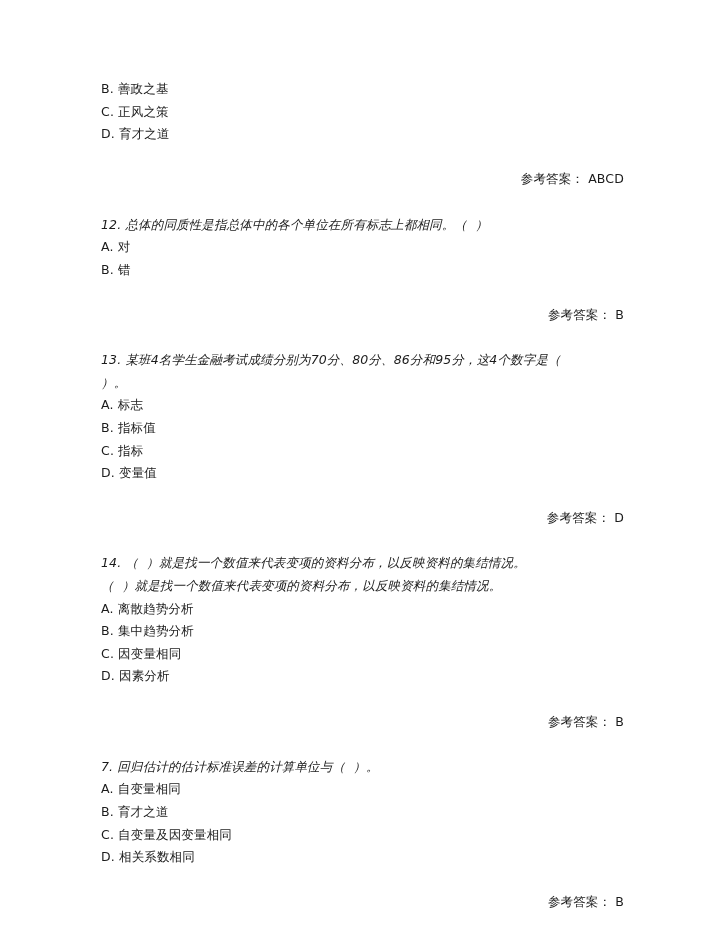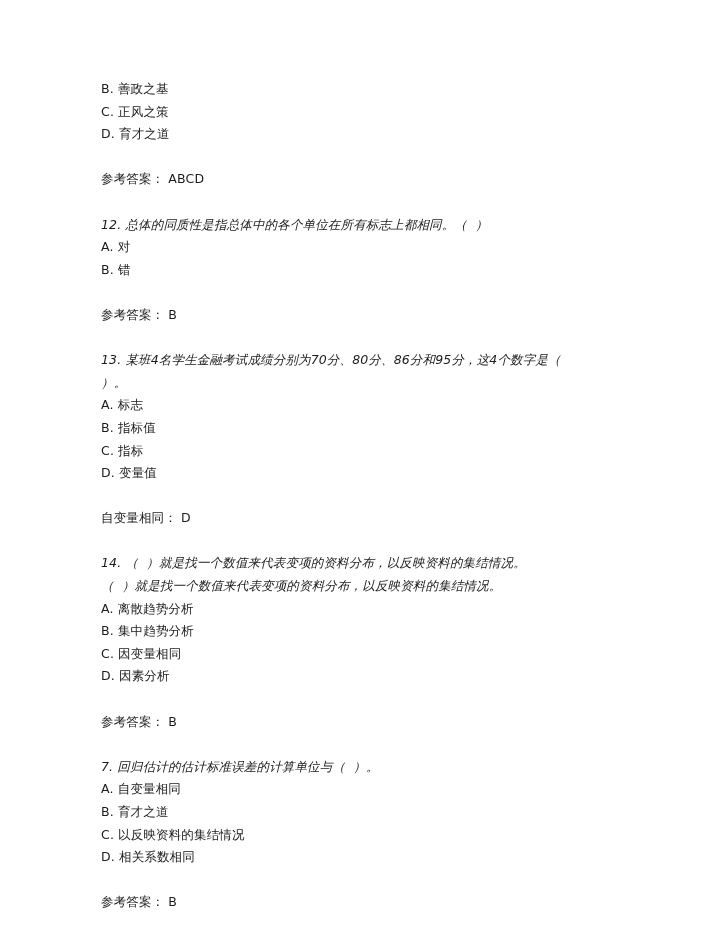--- a/index.html
+++ b/index.html
@@ -29,20 +29,21 @@
   }
   .q-block {
     margin: 0 0 0 0;
   }
   .line {
     white-space: pre-wrap;
     word-break: break-all;
   }
   .answer {
     margin-top: 22.6px;
+    text-align: right;
   }
   .gap {
     height: 22.6px;
   }
   .stem {
     text-indent: 0;
     font-style: italic;
   }
 </style>
 </head>
@@ -69,40 +70,40 @@
 
     <div class="gap"></div>
 
     <div class="q-block">
       <div class="line stem">13. 某班4名学生金融考试成绩分别为70分、80分、86分和95分，这4个数字是（</div>
       <div class="line stem">）。</div>
       <div class="line">A. 标志</div>
       <div class="line">B. 指标值</div>
       <div class="line">C. 指标</div>
       <div class="line">D. 变量值</div>
-      <div class="line answer">自变量相同： D</div>
+      <div class="line answer">参考答案： D</div>
     </div>
 
     <div class="gap"></div>
 
     <div class="q-block">
       <div class="line stem">14. （  ）就是找一个数值来代表变项的资料分布，以反映资料的集结情况。</div>
       <div class="line stem">（  ）就是找一个数值来代表变项的资料分布，以反映资料的集结情况。</div>
       <div class="line">A. 离散趋势分析</div>
       <div class="line">B. 集中趋势分析</div>
       <div class="line">C. 因变量相同</div>
       <div class="line">D. 因素分析</div>
       <div class="line answer">参考答案： B</div>
     </div>
 
     <div class="gap"></div>
 
     <div class="q-block">
       <div class="line stem">7. 回归估计的估计标准误差的计算单位与（  ）。</div>
       <div class="line">A. 自变量相同</div>
       <div class="line">B. 育才之道</div>
-      <div class="line">C. 以反映资料的集结情况</div>
+      <div class="line">C. 自变量及因变量相同</div>
       <div class="line">D. 相关系数相同</div>
       <div class="line answer">参考答案： B</div>
     </div>
 
   </div>
 </div>
 
 </body></html>

